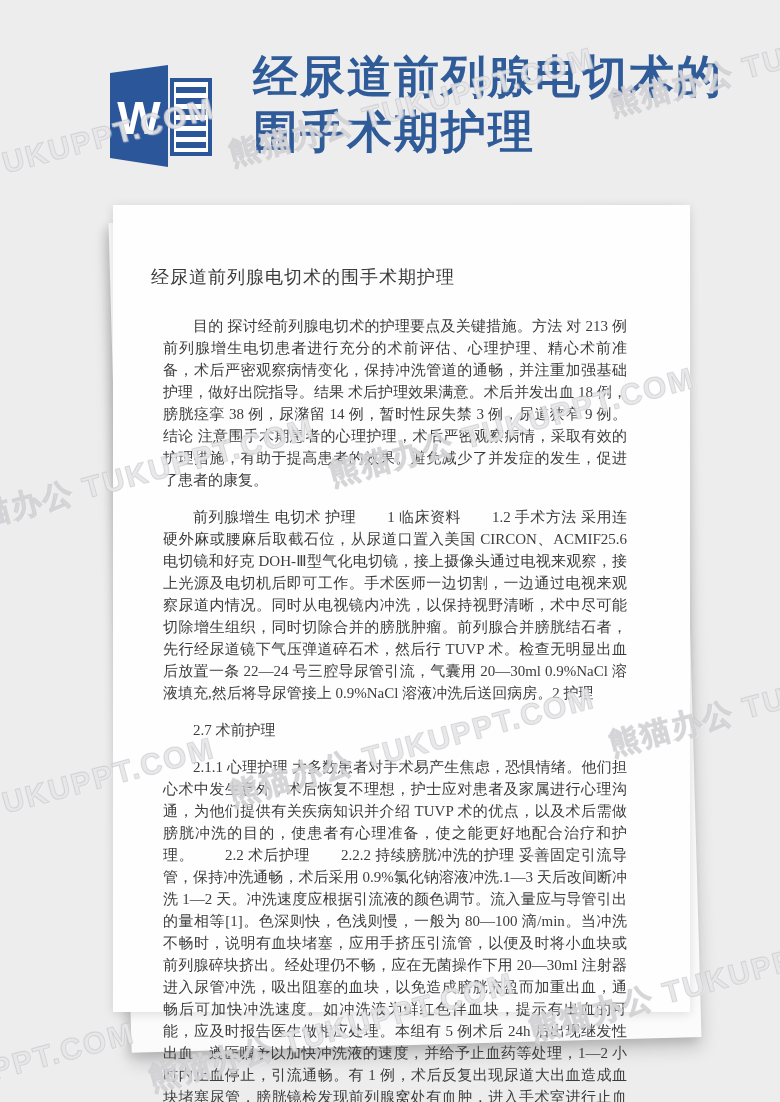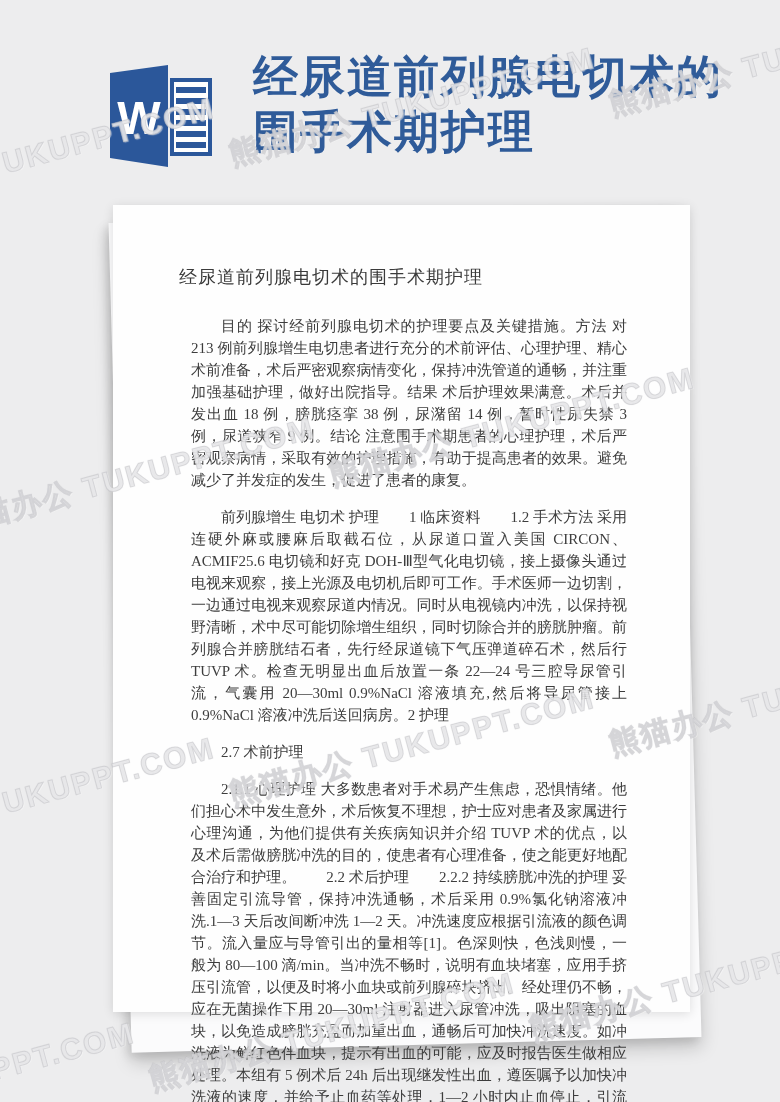--- a/index.html
+++ b/index.html
@@ -24,21 +24,21 @@
   
   .back-page {
     position: absolute; left: 120px; top: 215px; width: 570px; height: 830px;
     background: #fbfbfc; z-index: 1;
     transform: rotate(-1.6deg);
     box-shadow: 0 10px 18px rgba(0,0,0,0.18), -4px 4px 10px rgba(0,0,0,0.10);
   }
   .doc-page {
     position: absolute; left: 113px; top: 205px; width: 577px; height: 807px;
     background: #fefefe; z-index: 2; box-sizing: border-box;
-    padding: 60px 63px 0 66px;
+    padding: 60px 63px 0 38px;
     box-shadow: 0 2px 10px rgba(0,0,0,0.12);
   }
   .doc-title {
     font-family: "Liberation Serif", serif;
     font-size: 18px; font-weight: 400; color: #3a3a3a;
     letter-spacing: 1px; margin: 0 0 26px 0;
   }
   .para {
     font-family: "Liberation Serif", serif;
     font-size: 15px; line-height: 22px; color: #3d3d3d;

